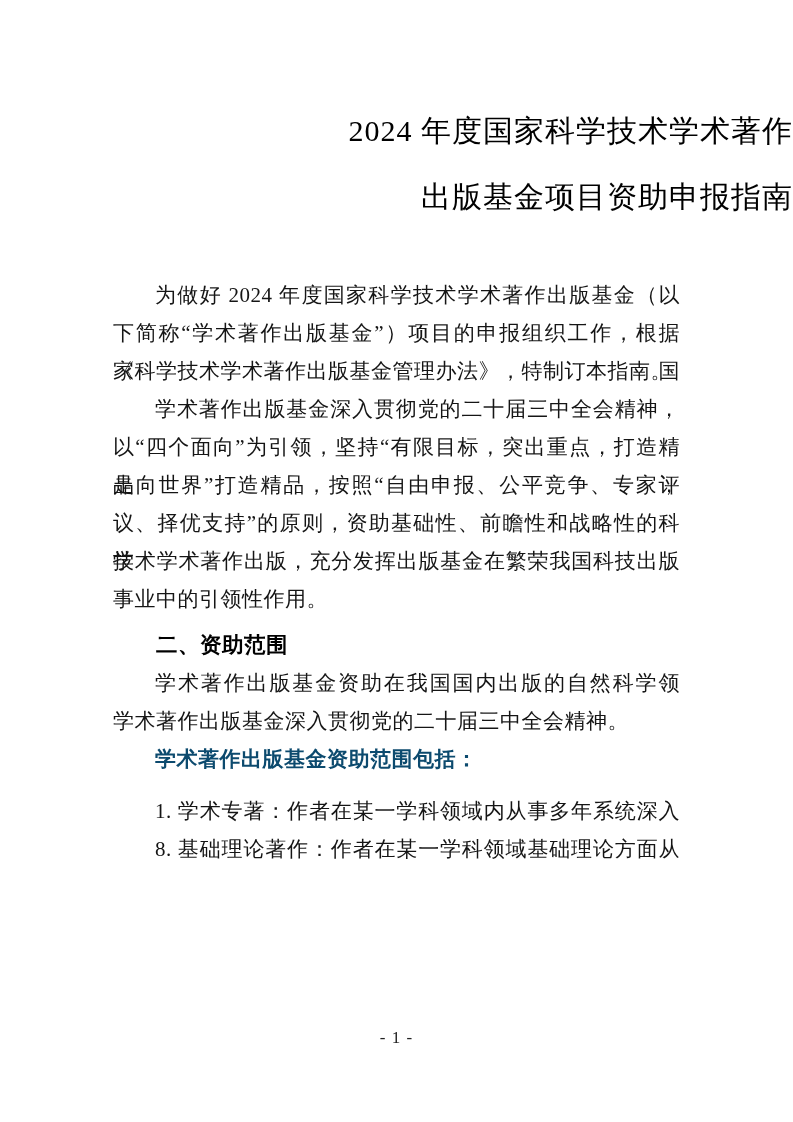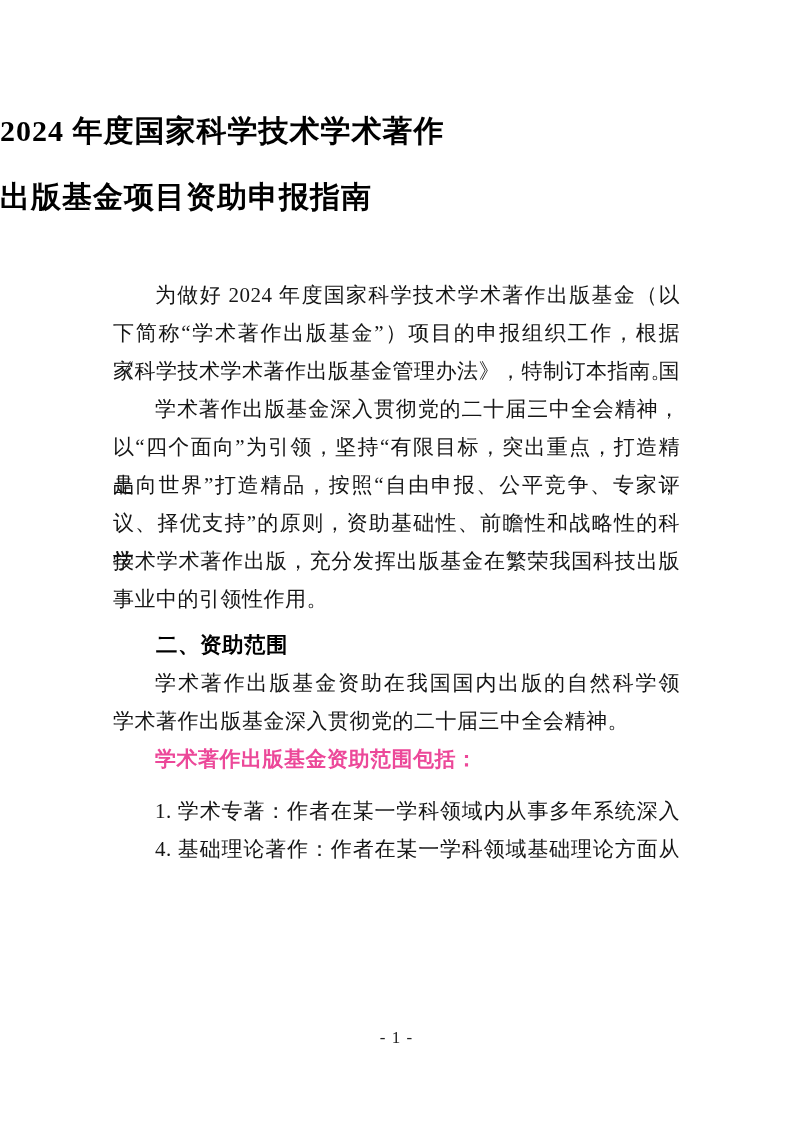--- a/index.html
+++ b/index.html
@@ -12,23 +12,23 @@
     width: 793px;
     height: 1122px;
     margin: 0 auto;
     background: #ffffff;
     color: #111;
     font-family: "Liberation Serif", "DejaVu Serif", serif;
     overflow: hidden;
   }
   .doc-title {
     padding-top: 98px;
-    text-align: left;
+    text-align: right;
     font-size: 30px;
-    font-weight: bold;
+    font-weight: normal;
     letter-spacing: 1px;
     color: #000;
   }
   .doc-title .t-line {
     line-height: 66px;
     height: 66px;
   }
   .doc-body {
     margin: 46px 113px 8px 113px;
     font-size: 21px;
@@ -50,21 +50,21 @@
     text-indent: 2em;
   }
   .hei {
     font-family: "Liberation Sans", "DejaVu Sans", sans-serif;
     font-weight: bold;
     font-size: 21.5px;
     color: #000;
   }
   .bold-serif {
     font-weight: bold;
-    color: #ec4899;
+    color: #0c4a6e;
   }
   .sp-sm { margin-top: 8px; }
   .sp-md { margin-top: 14px; }
   .page-footer {
     position: absolute;
     left: 0;
     right: 0;
     top: 1028px;
     text-align: center;
     font-size: 17px;
@@ -97,20 +97,20 @@
 
     <div class="line indent hei sp-sm">二、资助范围</div>
 
     <div class="line indent justify">学术著作出版基金资助在我国国内出版的自然科学领</div>
     <div class="line">学术著作出版基金深入贯彻党的二十届三中全会精神。</div>
 
     <div class="line indent bold-serif">学术著作出版基金资助范围包括：</div>
 
     <div class="line indent justify sp-md">1. 学术专著：作者在某一学科领域内从事多年系统深入</div>
 
-    <div class="line indent justify">4. 基础理论著作：作者在某一学科领域基础理论方面从</div>
+    <div class="line indent justify">8. 基础理论著作：作者在某一学科领域基础理论方面从</div>
   </div>
 
   <div class="page-footer">
     <span>- 1 -</span>
   </div>
 
 </div>
 
 </body></html>

